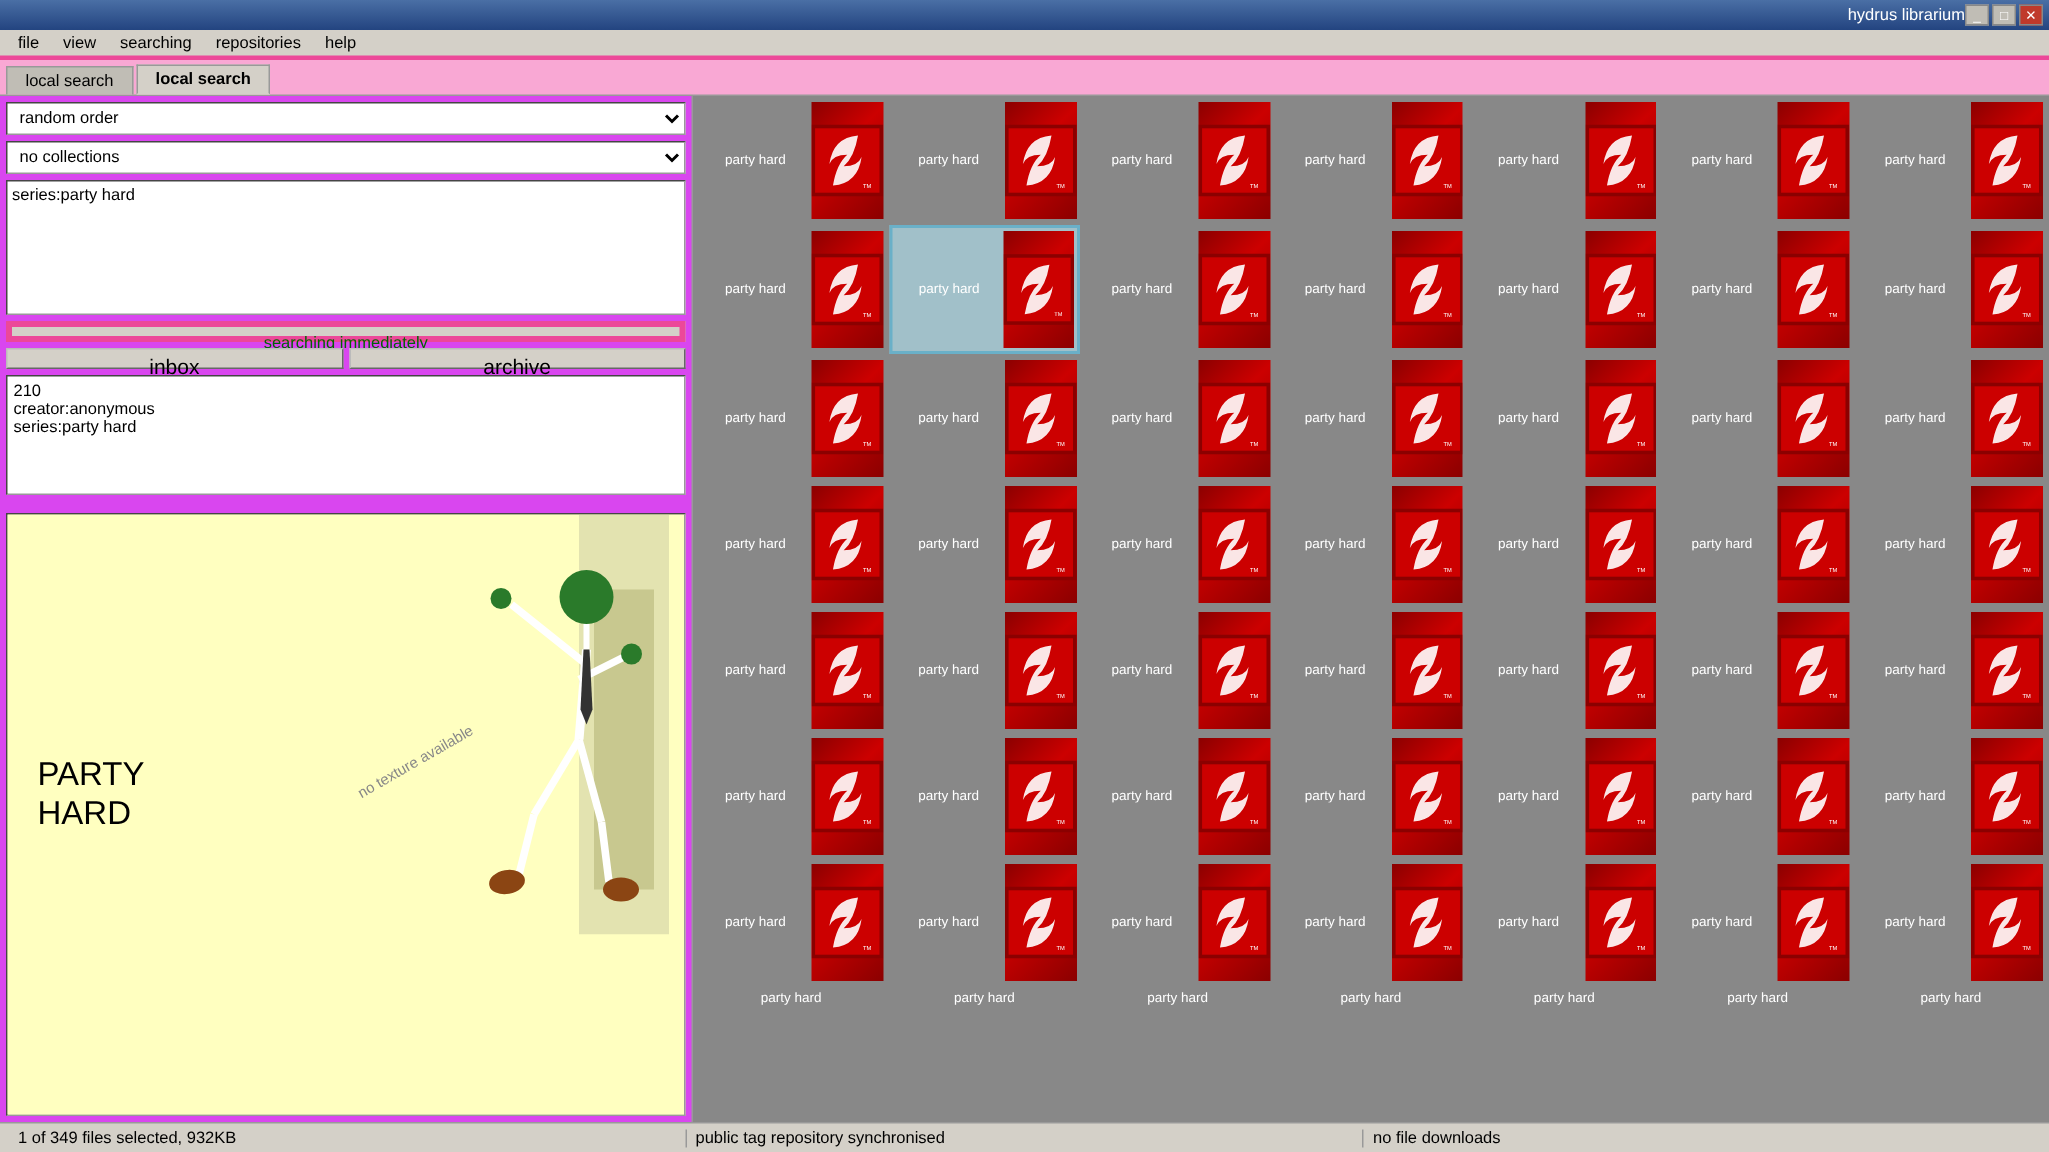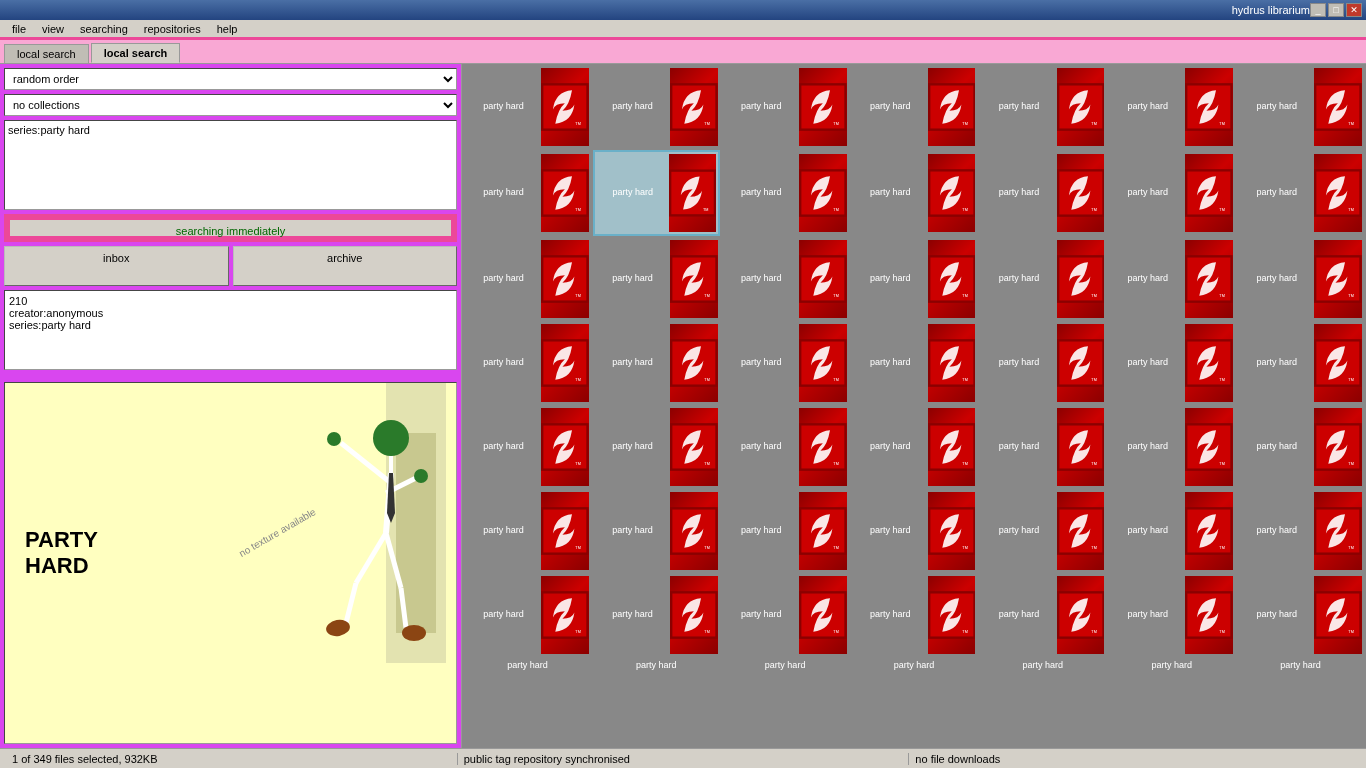--- a/index.html
+++ b/index.html
@@ -105,42 +105,42 @@
       background: white;
       border: 1px inset #999;
       height: 90px;
       margin-bottom: 4px;
       padding: 3px;
       font-size: 11px;
       overflow: auto;
     }
     #searching-btn {
       background: #d4d0c8;
-      border: 6px solid #ec4899;
-      height: 28px;
+      border: 4px solid #ec4899;
+      height: 14px;
       text-align: center;
       line-height: 22px;
       color: #006600;
       margin-bottom: 4px;
       cursor: pointer;
     }
     #inbox-archive-row {
       display: flex;
       gap: 4px;
       margin-bottom: 4px;
     }
     .ia-btn {
       flex: 1;
       background: #d4d0c8;
       border: 1px outset #bbb;
-      height: 40px;
+      height: 14px;
       text-align: center;
       line-height: 22px;
       cursor: pointer;
-      font-size: 11px;
+      font-size: 14px;
     }
     #info-area {
       background: white;
       border: 1px inset #999;
       flex: 0 0 80px;
       padding: 4px;
       font-size: 11px;
       margin-bottom: 12px;
     }
     #preview-area {
@@ -158,21 +158,21 @@
       width: 100%;
       height: 100%;
       position: relative;
       background: #ffffc0;
     }
     .party-hard-text {
       position: absolute;
       left: 20px;
       top: 40%;
       font-size: 22px;
-      font-weight: 700;
+      font-weight: 400;
       color: #000;
       line-height: 1.2;
       font-family: Arial, sans-serif;
     }
     .no-preview-text {
       position: absolute;
       font-size: 10px;
       color: #888;
       transform: rotate(-30deg);
       top: 40%;

